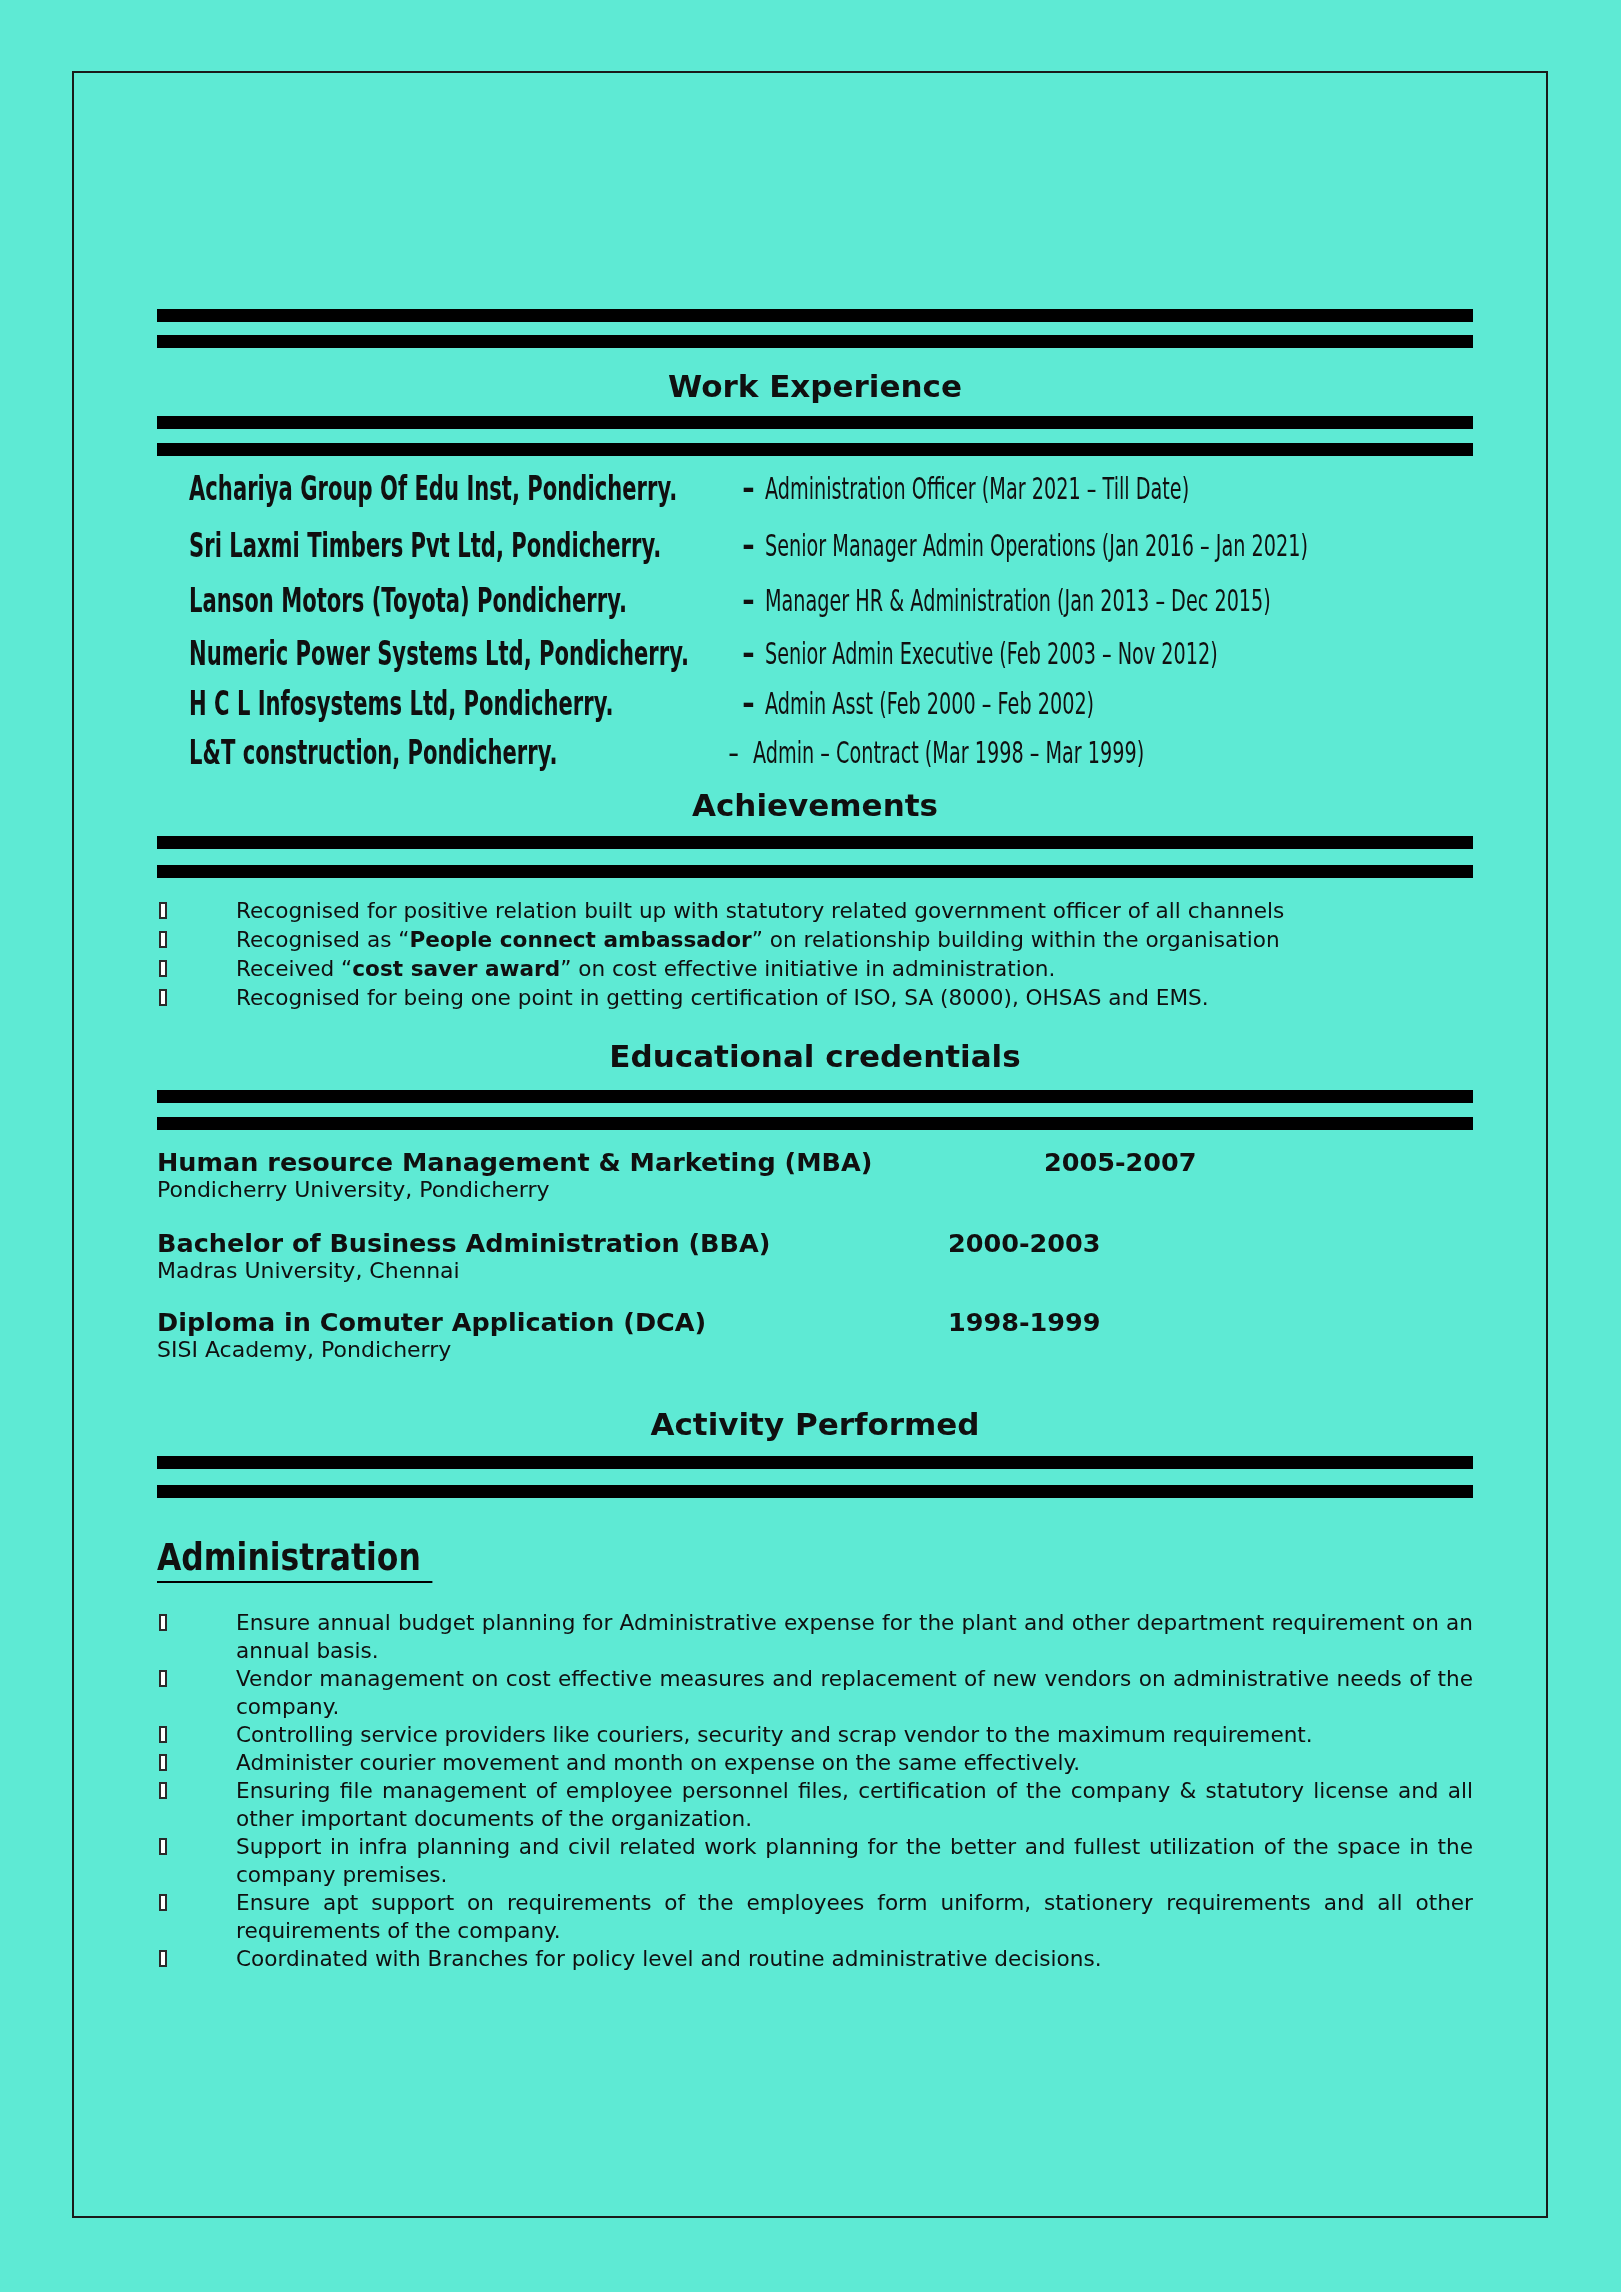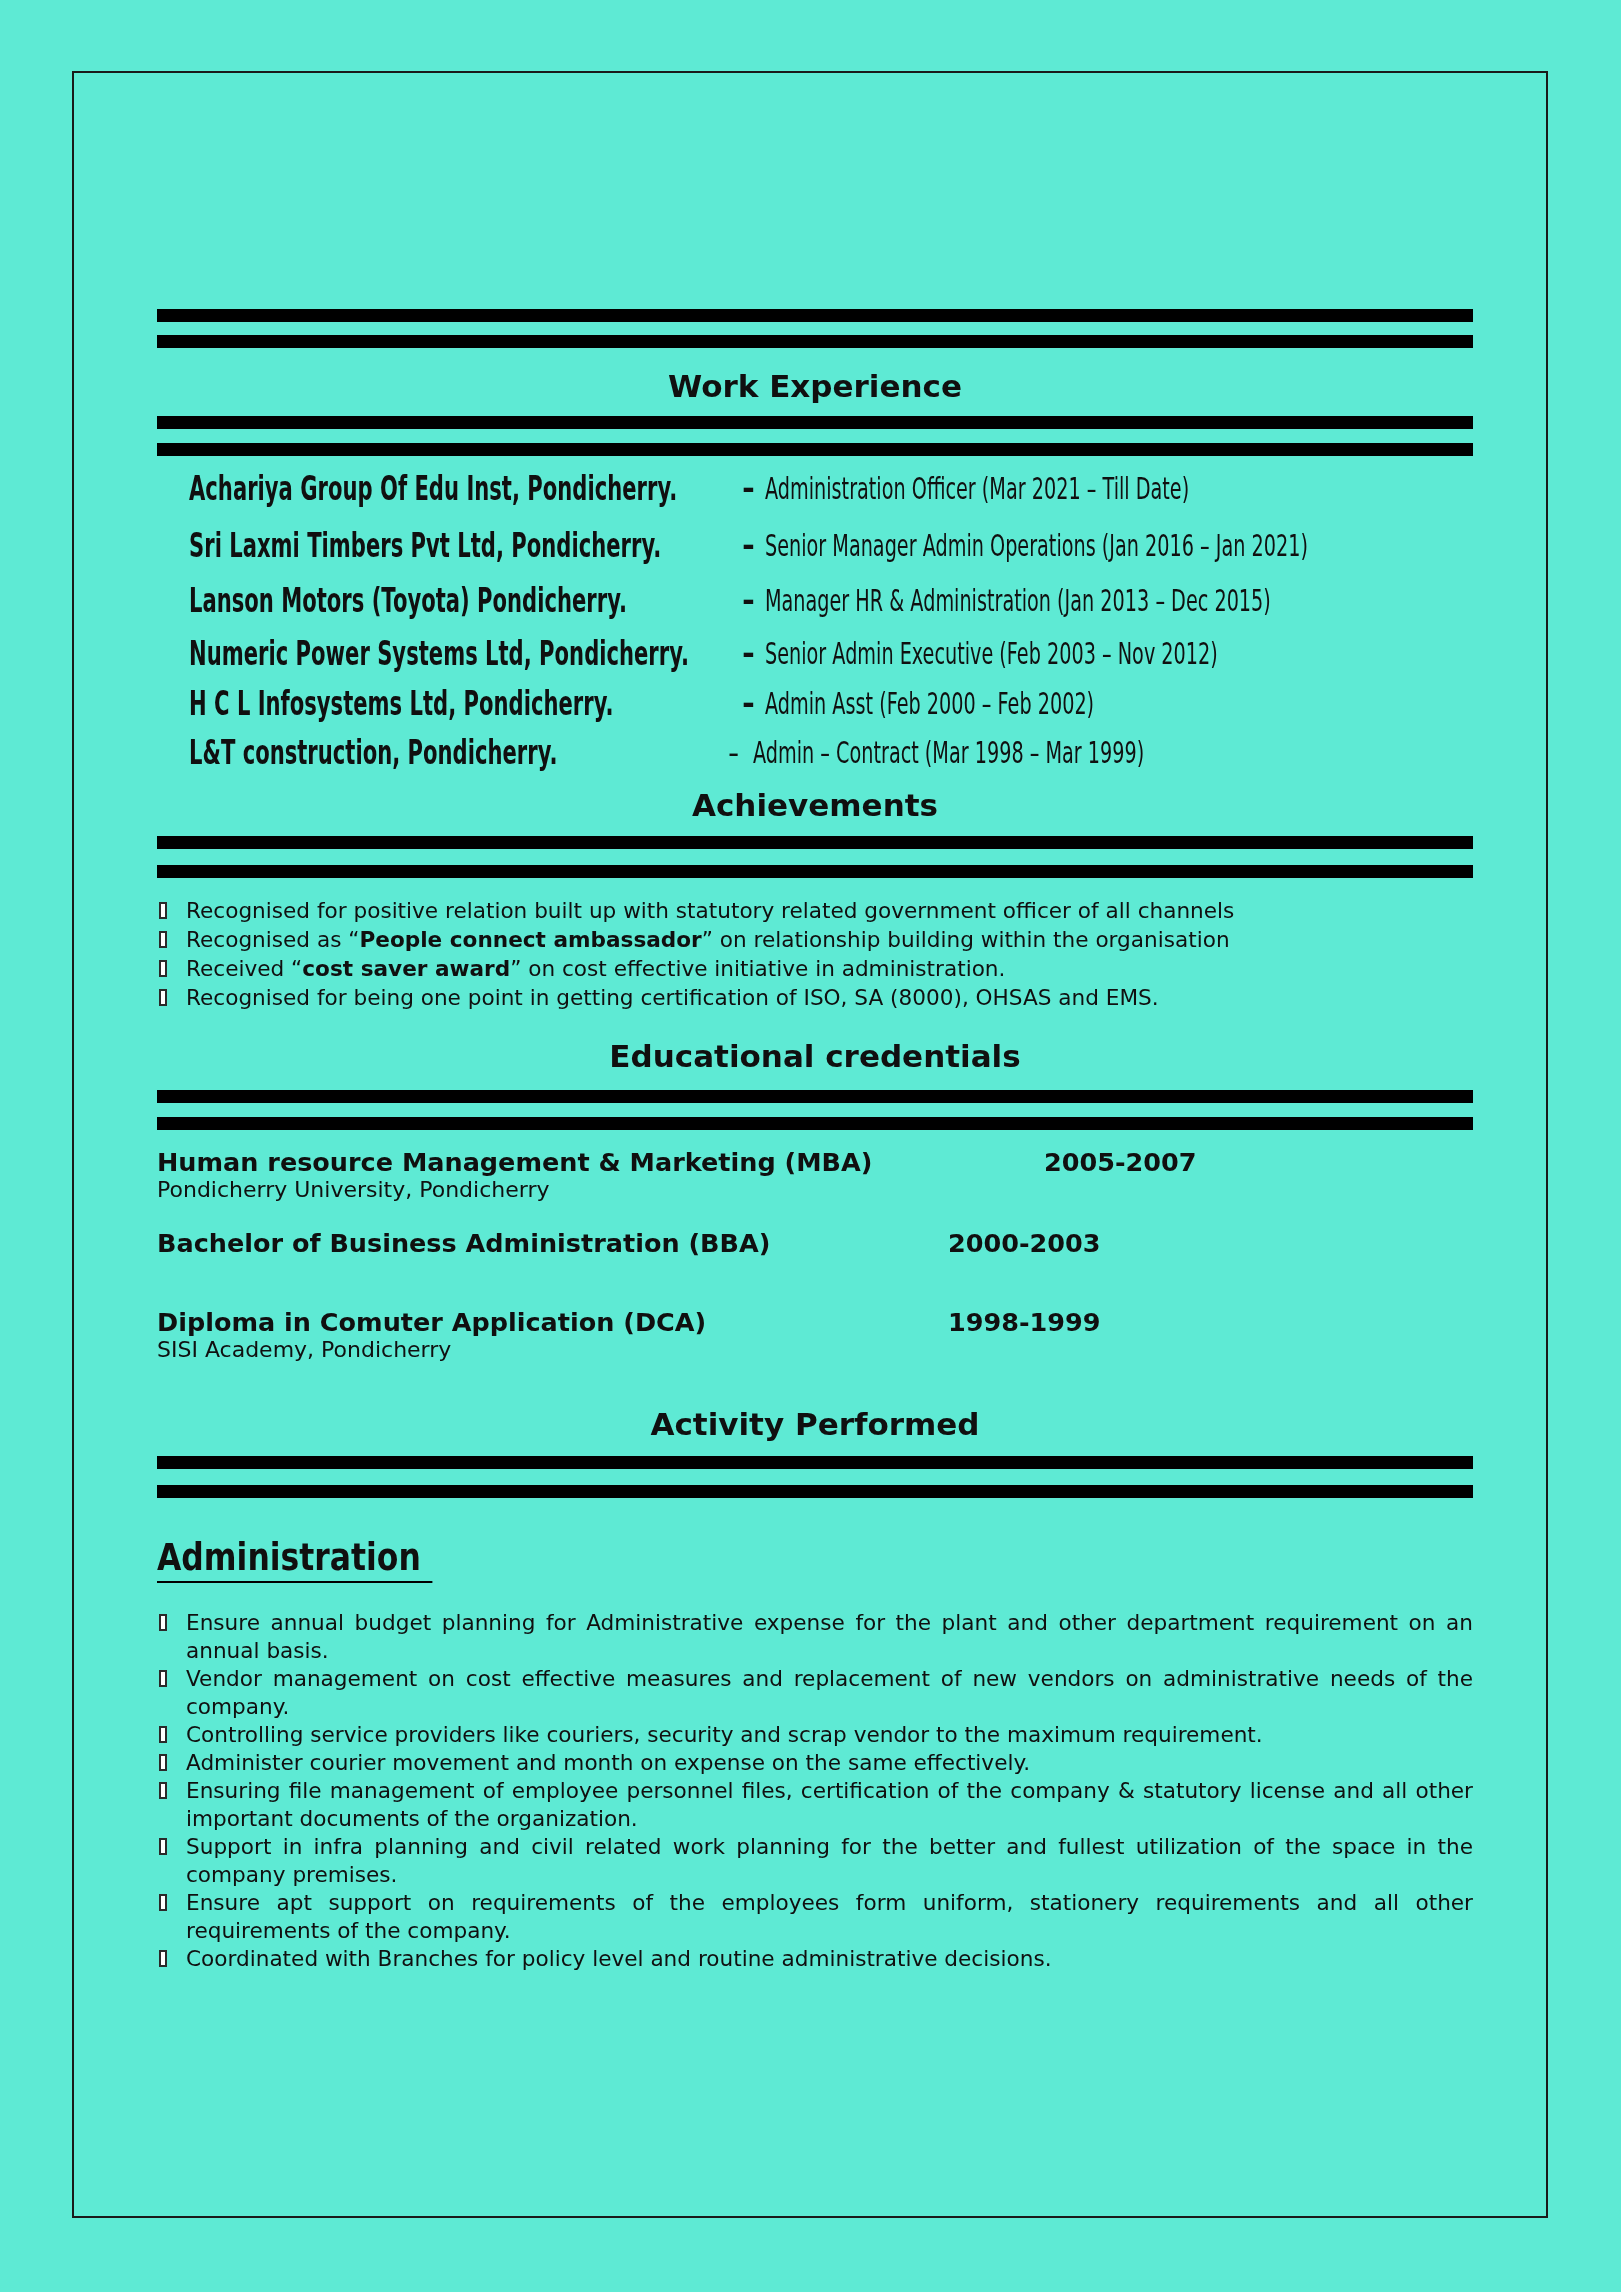--- a/index.html
+++ b/index.html
@@ -19,21 +19,21 @@
   .wrole{position:absolute;left:576px;top:0;font-size:31px;line-height:39px;}
   .wrole>span{display:inline-block;transform:scaleX(0.62);transform-origin:0 50%;white-space:nowrap;}
   .work-row.last .wsep{left:539px;font-weight:400;}
   .work-row.last .wrole{left:564px;}
 
   
   .blist{position:absolute;left:157px;width:1316px;}
   .bitem{position:relative;}
   .tofu{position:absolute;left:2px;top:5.9px;width:7.8px;height:16.7px;
         border:2px solid #2a2a2a;box-sizing:border-box;background:#fff;}
-  .btext{display:block;margin-left:29px;}
+  .btext{display:block;margin-left:79px;}
   .ach .bitem{height:29px;line-height:29px;font-size:21.6px;white-space:nowrap;}
   .adm .bitem{font-size:21.6px;line-height:28px;}
   .adm .bitem .btext{text-align:justify;}
   .adm .tofu{top:4.9px;}
 
   
   .edu-entry{position:absolute;left:157px;width:1316px;}
   .degree{font-size:25.5px;font-weight:700;line-height:27.4px;white-space:nowrap;}
   .school{font-size:22px;line-height:27.4px;white-space:nowrap;}
   .years{position:absolute;top:0;font-size:25.5px;font-weight:700;line-height:27.4px;}
@@ -118,20 +118,21 @@
   <div class="sec-title" style="top:1039px">Educational credentials</div>
 
   <div class="edu-entry" style="top:1149px">
     <div class="degree">Human resource Management &amp; Marketing (MBA)</div>
     <span class="years" style="left:887px">2005-2007</span>
     <div class="school">Pondicherry University, Pondicherry</div>
   </div>
   <div class="edu-entry" style="top:1230px">
     <div class="degree">Bachelor of Business Administration (BBA)</div>
     <span class="years" style="left:791px">2000-2003</span>
+    <div class="school">Madras University, Chennai</div>
   </div>
   <div class="edu-entry" style="top:1309px">
     <div class="degree">Diploma in Comuter Application (DCA)</div>
     <span class="years" style="left:791px">1998-1999</span>
     <div class="school">SISI Academy, Pondicherry</div>
   </div>
 
   <div class="sec-title" style="top:1407px">Activity Performed</div>
 
   <div class="adm-heading">

